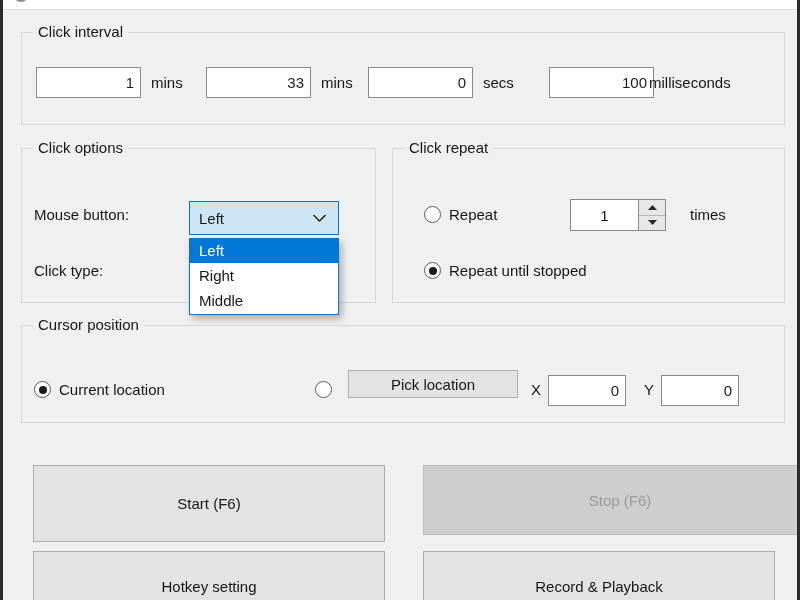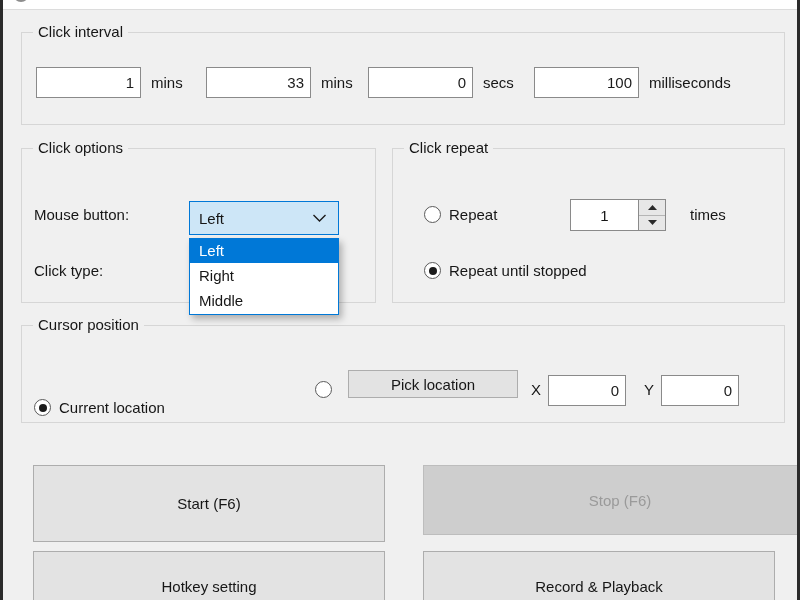--- a/index.html
+++ b/index.html
@@ -120,21 +120,21 @@
     font-size: 15px;
     color: #161616;
     white-space: nowrap;
   }
 
   
   .iv-box  { position: absolute; top: 57px; height: 31px; width: 105px; }
   #iv-h  { left: 33px;  }
   #iv-m  { left: 203px; }
   #iv-s  { left: 365px; }
-  #iv-ms { left: 531px; }
+  #iv-ms { left: 546px; }
   #lb-h  { left: 148px; top: 64px; }
   #lb-m  { left: 318px; top: 64px; }
   #lb-s  { left: 480px; top: 64px; }
   #lb-ms { left: 646px; top: 64px; }
 
   
   #lb-mousebutton { left: 31px;  top: 196px; }
   #lb-clicktype   { left: 31px;  top: 252px; }
 
   .combo {
@@ -207,21 +207,21 @@
     background: #1b1b1b;
   }
   .radio .rtext {
     margin-left: 8px;
     font-size: 15px;
     color: #161616;
     white-space: nowrap;
   }
   #rb-repeat    { left: 421px; top: 196px; }
   #rb-until     { left: 421px; top: 252px; }
-  #rb-current   { left: 31px;  top: 371px; margin-top: 18px; }
+  #rb-current   { left: 31px;  top: 371px; }
   #rb-pick      { left: 312px; top: 371px; }
 
   .spinner {
     position: absolute;
     left: 567px; top: 189px;
     width: 96px; height: 32px;
     box-sizing: border-box;
     border: 1px solid #8a8a8a;
     background: #ffffff;
     display: flex;

